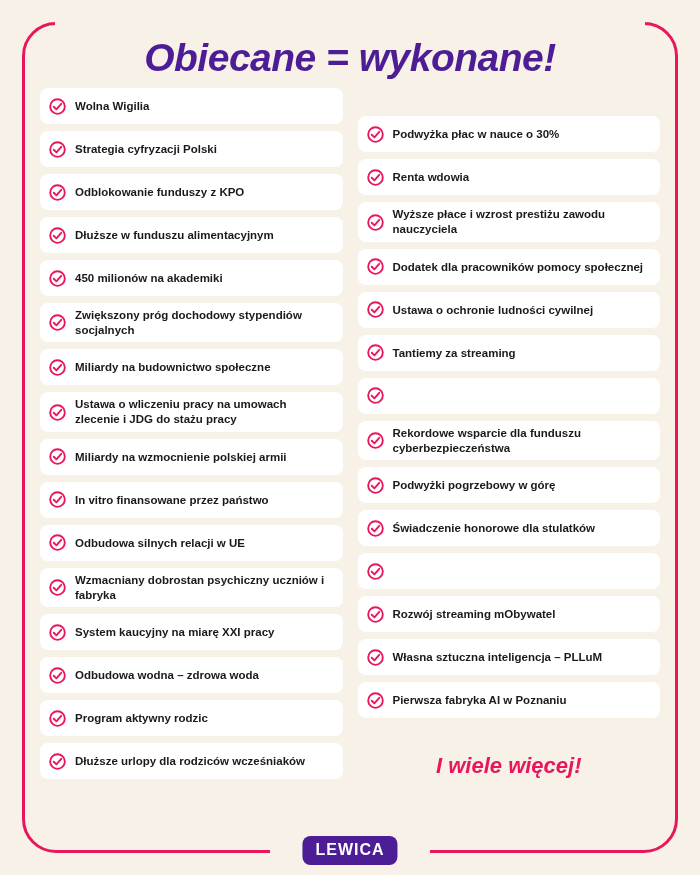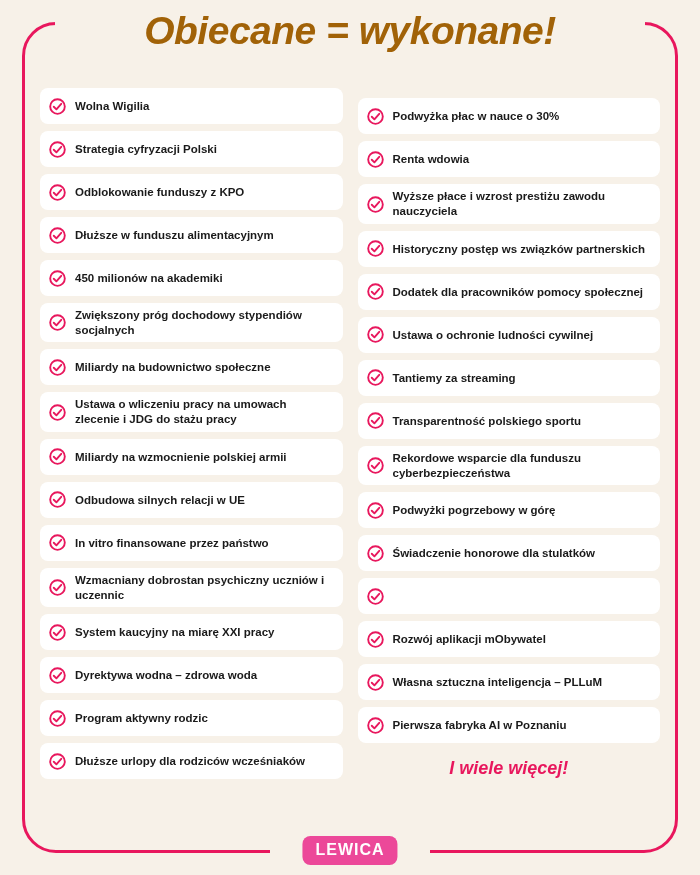--- a/index.html
+++ b/index.html
@@ -45,28 +45,28 @@
   }
   .notch-bottom {
     left: 270px;
     bottom: 6px;
     width: 160px;
     height: 46px;
   }
 
   .title {
     position: absolute;
-    top: 9px;
+    top: 36px;
     left: 0;
     width: 700px;
     text-align: center;
     font-size: 39px;
     font-weight: bold;
     font-style: italic;
-    color: #a16207;
+    color: #4c1d95;
     letter-spacing: -0.5px;
     z-index: 3;
     white-space: nowrap;
   }
 
   .columns {
     position: absolute;
     top: 88px;
     left: 40px;
     right: 40px;
@@ -96,33 +96,33 @@
     margin-right: 9px;
     display: block;
   }
   .item-label {
     font-size: 11.5px;
     font-weight: bold;
     color: #1a1a1a;
     line-height: 1.28;
   }
   .more {
-    margin-top: 8px;
+    margin-top: 28px;
     text-align: center;
-    font-size: 18px;
+    font-size: 22px;
     font-style: italic;
     font-weight: bold;
     color: #e8175d;
   }
   .logo {
     position: absolute;
     left: 50%;
     transform: translateX(-50%);
     bottom: 10px;
-    background: #ec4899;
+    background: #4c1d95;
     color: #ffffff;
     font-size: 16px;
     font-weight: bold;
     letter-spacing: 1px;
     padding: 5px 13px 6px;
     border-radius: 8px;
     z-index: 4;
   }
 </style>
 </head>
@@ -219,57 +219,57 @@
     </span>
     <span class="item-label">Miliardy na wzmocnienie polskiej armii</span>
   </div>
         <div class="item">
     <span class="check-wrap">
       <svg class="check" viewBox="0 0 20 20" xmlns="http://www.w3.org/2000/svg">
         <circle cx="10" cy="10" r="8.6" fill="none" stroke="#e8175d" stroke-width="2.2"></circle>
         <path d="M5.6 10.3 L8.7 13.3 L14.4 6.8" fill="none" stroke="#e8175d" stroke-width="2.2" stroke-linecap="round" stroke-linejoin="round"></path>
       </svg>
     </span>
+    <span class="item-label">In vitro finansowane przez państwo</span>
+  </div>
+        <div class="item">
+    <span class="check-wrap">
+      <svg class="check" viewBox="0 0 20 20" xmlns="http://www.w3.org/2000/svg">
+        <circle cx="10" cy="10" r="8.6" fill="none" stroke="#e8175d" stroke-width="2.2"></circle>
+        <path d="M5.6 10.3 L8.7 13.3 L14.4 6.8" fill="none" stroke="#e8175d" stroke-width="2.2" stroke-linecap="round" stroke-linejoin="round"></path>
+      </svg>
+    </span>
     <span class="item-label">Odbudowa silnych relacji w UE</span>
   </div>
         <div class="item">
     <span class="check-wrap">
       <svg class="check" viewBox="0 0 20 20" xmlns="http://www.w3.org/2000/svg">
         <circle cx="10" cy="10" r="8.6" fill="none" stroke="#e8175d" stroke-width="2.2"></circle>
         <path d="M5.6 10.3 L8.7 13.3 L14.4 6.8" fill="none" stroke="#e8175d" stroke-width="2.2" stroke-linecap="round" stroke-linejoin="round"></path>
       </svg>
     </span>
-    <span class="item-label">In vitro finansowane przez państwo</span>
-  </div>
-        <div class="item">
-    <span class="check-wrap">
-      <svg class="check" viewBox="0 0 20 20" xmlns="http://www.w3.org/2000/svg">
-        <circle cx="10" cy="10" r="8.6" fill="none" stroke="#e8175d" stroke-width="2.2"></circle>
-        <path d="M5.6 10.3 L8.7 13.3 L14.4 6.8" fill="none" stroke="#e8175d" stroke-width="2.2" stroke-linecap="round" stroke-linejoin="round"></path>
-      </svg>
-    </span>
-    <span class="item-label">Wzmacniany dobrostan psychiczny uczniów i uczennic</span>
+    <span class="item-label">Wzmacniany dobrostan psychiczny uczniów i fabryka</span>
   </div>
         <div class="item">
     <span class="check-wrap">
       <svg class="check" viewBox="0 0 20 20" xmlns="http://www.w3.org/2000/svg">
         <circle cx="10" cy="10" r="8.6" fill="none" stroke="#e8175d" stroke-width="2.2"></circle>
         <path d="M5.6 10.3 L8.7 13.3 L14.4 6.8" fill="none" stroke="#e8175d" stroke-width="2.2" stroke-linecap="round" stroke-linejoin="round"></path>
       </svg>
     </span>
     <span class="item-label">System kaucyjny na miarę XXI pracy</span>
   </div>
         <div class="item">
     <span class="check-wrap">
       <svg class="check" viewBox="0 0 20 20" xmlns="http://www.w3.org/2000/svg">
         <circle cx="10" cy="10" r="8.6" fill="none" stroke="#e8175d" stroke-width="2.2"></circle>
         <path d="M5.6 10.3 L8.7 13.3 L14.4 6.8" fill="none" stroke="#e8175d" stroke-width="2.2" stroke-linecap="round" stroke-linejoin="round"></path>
       </svg>
     </span>
-    <span class="item-label">Dyrektywa wodna – zdrowa woda</span>
+    <span class="item-label">Odbudowa wodna – zdrowa woda</span>
   </div>
         <div class="item">
     <span class="check-wrap">
       <svg class="check" viewBox="0 0 20 20" xmlns="http://www.w3.org/2000/svg">
         <circle cx="10" cy="10" r="8.6" fill="none" stroke="#e8175d" stroke-width="2.2"></circle>
         <path d="M5.6 10.3 L8.7 13.3 L14.4 6.8" fill="none" stroke="#e8175d" stroke-width="2.2" stroke-linecap="round" stroke-linejoin="round"></path>
       </svg>
     </span>
     <span class="item-label">Program aktywny rodzic</span>
   </div>
@@ -311,29 +311,20 @@
     </span>
     <span class="item-label">Wyższe płace i wzrost prestiżu zawodu nauczyciela</span>
   </div>
         <div class="item">
     <span class="check-wrap">
       <svg class="check" viewBox="0 0 20 20" xmlns="http://www.w3.org/2000/svg">
         <circle cx="10" cy="10" r="8.6" fill="none" stroke="#e8175d" stroke-width="2.2"></circle>
         <path d="M5.6 10.3 L8.7 13.3 L14.4 6.8" fill="none" stroke="#e8175d" stroke-width="2.2" stroke-linecap="round" stroke-linejoin="round"></path>
       </svg>
     </span>
-    <span class="item-label">Historyczny postęp ws związków partnerskich</span>
-  </div>
-        <div class="item">
-    <span class="check-wrap">
-      <svg class="check" viewBox="0 0 20 20" xmlns="http://www.w3.org/2000/svg">
-        <circle cx="10" cy="10" r="8.6" fill="none" stroke="#e8175d" stroke-width="2.2"></circle>
-        <path d="M5.6 10.3 L8.7 13.3 L14.4 6.8" fill="none" stroke="#e8175d" stroke-width="2.2" stroke-linecap="round" stroke-linejoin="round"></path>
-      </svg>
-    </span>
     <span class="item-label">Dodatek dla pracowników pomocy społecznej</span>
   </div>
         <div class="item">
     <span class="check-wrap">
       <svg class="check" viewBox="0 0 20 20" xmlns="http://www.w3.org/2000/svg">
         <circle cx="10" cy="10" r="8.6" fill="none" stroke="#e8175d" stroke-width="2.2"></circle>
         <path d="M5.6 10.3 L8.7 13.3 L14.4 6.8" fill="none" stroke="#e8175d" stroke-width="2.2" stroke-linecap="round" stroke-linejoin="round"></path>
       </svg>
     </span>
     <span class="item-label">Ustawa o ochronie ludności cywilnej</span>
@@ -347,21 +338,20 @@
     </span>
     <span class="item-label">Tantiemy za streaming</span>
   </div>
         <div class="item">
     <span class="check-wrap">
       <svg class="check" viewBox="0 0 20 20" xmlns="http://www.w3.org/2000/svg">
         <circle cx="10" cy="10" r="8.6" fill="none" stroke="#e8175d" stroke-width="2.2"></circle>
         <path d="M5.6 10.3 L8.7 13.3 L14.4 6.8" fill="none" stroke="#e8175d" stroke-width="2.2" stroke-linecap="round" stroke-linejoin="round"></path>
       </svg>
     </span>
-    <span class="item-label">Transparentność polskiego sportu</span>
   </div>
         <div class="item">
     <span class="check-wrap">
       <svg class="check" viewBox="0 0 20 20" xmlns="http://www.w3.org/2000/svg">
         <circle cx="10" cy="10" r="8.6" fill="none" stroke="#e8175d" stroke-width="2.2"></circle>
         <path d="M5.6 10.3 L8.7 13.3 L14.4 6.8" fill="none" stroke="#e8175d" stroke-width="2.2" stroke-linecap="round" stroke-linejoin="round"></path>
       </svg>
     </span>
     <span class="item-label">Rekordowe wsparcie dla funduszu cyberbezpieczeństwa</span>
   </div>
@@ -391,21 +381,21 @@
       </svg>
     </span>
   </div>
         <div class="item">
     <span class="check-wrap">
       <svg class="check" viewBox="0 0 20 20" xmlns="http://www.w3.org/2000/svg">
         <circle cx="10" cy="10" r="8.6" fill="none" stroke="#e8175d" stroke-width="2.2"></circle>
         <path d="M5.6 10.3 L8.7 13.3 L14.4 6.8" fill="none" stroke="#e8175d" stroke-width="2.2" stroke-linecap="round" stroke-linejoin="round"></path>
       </svg>
     </span>
-    <span class="item-label">Rozwój aplikacji mObywatel</span>
+    <span class="item-label">Rozwój streaming mObywatel</span>
   </div>
         <div class="item">
     <span class="check-wrap">
       <svg class="check" viewBox="0 0 20 20" xmlns="http://www.w3.org/2000/svg">
         <circle cx="10" cy="10" r="8.6" fill="none" stroke="#e8175d" stroke-width="2.2"></circle>
         <path d="M5.6 10.3 L8.7 13.3 L14.4 6.8" fill="none" stroke="#e8175d" stroke-width="2.2" stroke-linecap="round" stroke-linejoin="round"></path>
       </svg>
     </span>
     <span class="item-label">Własna sztuczna inteligencja – PLLuM</span>
   </div>

